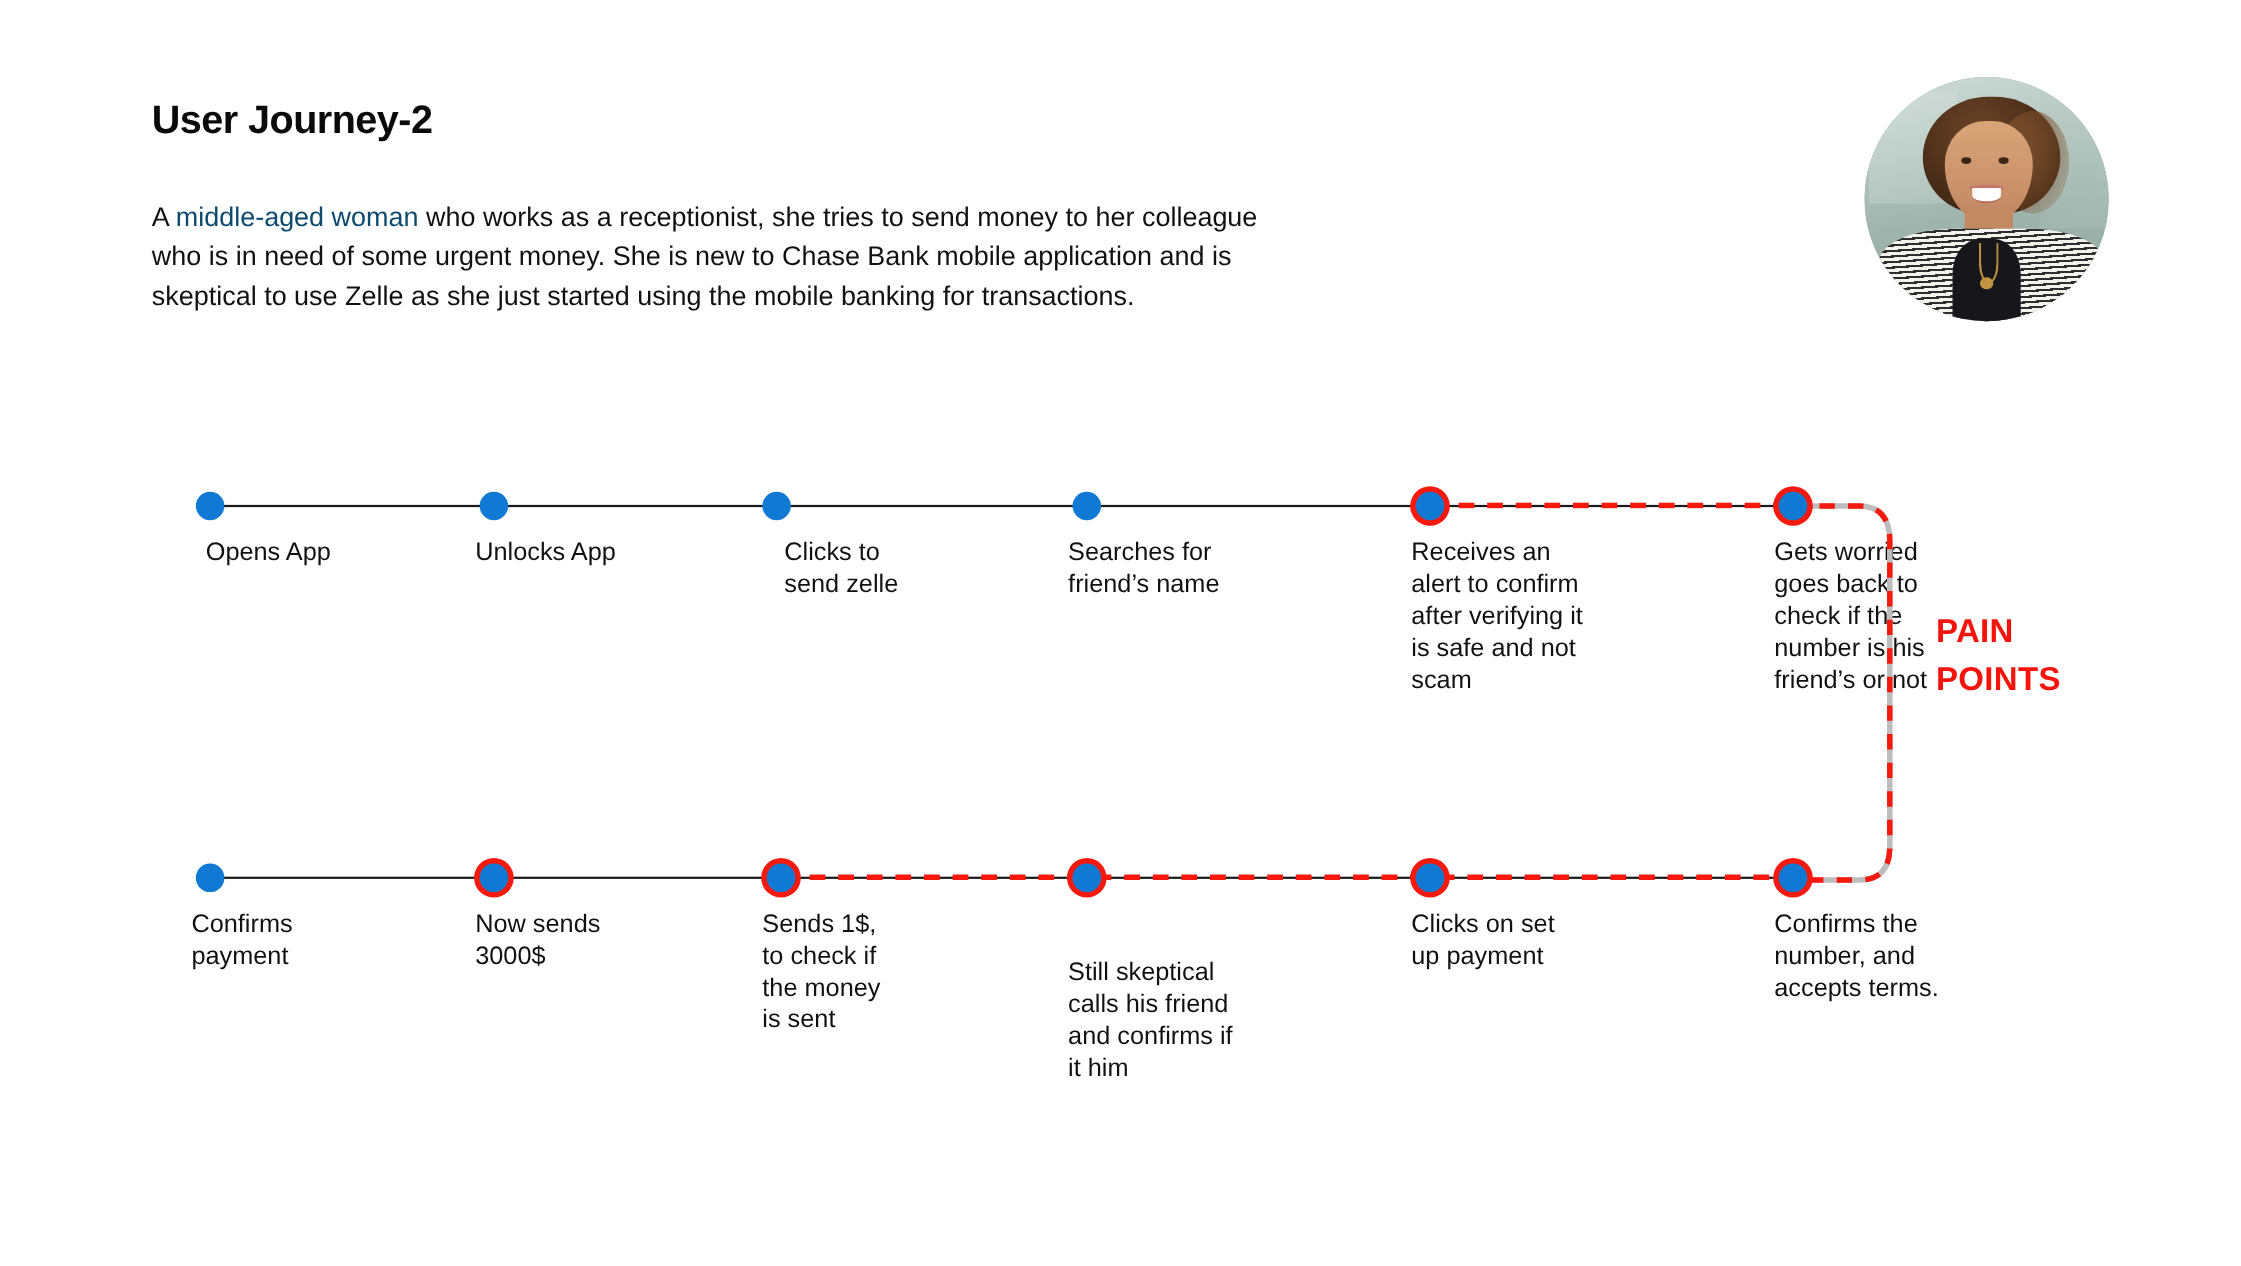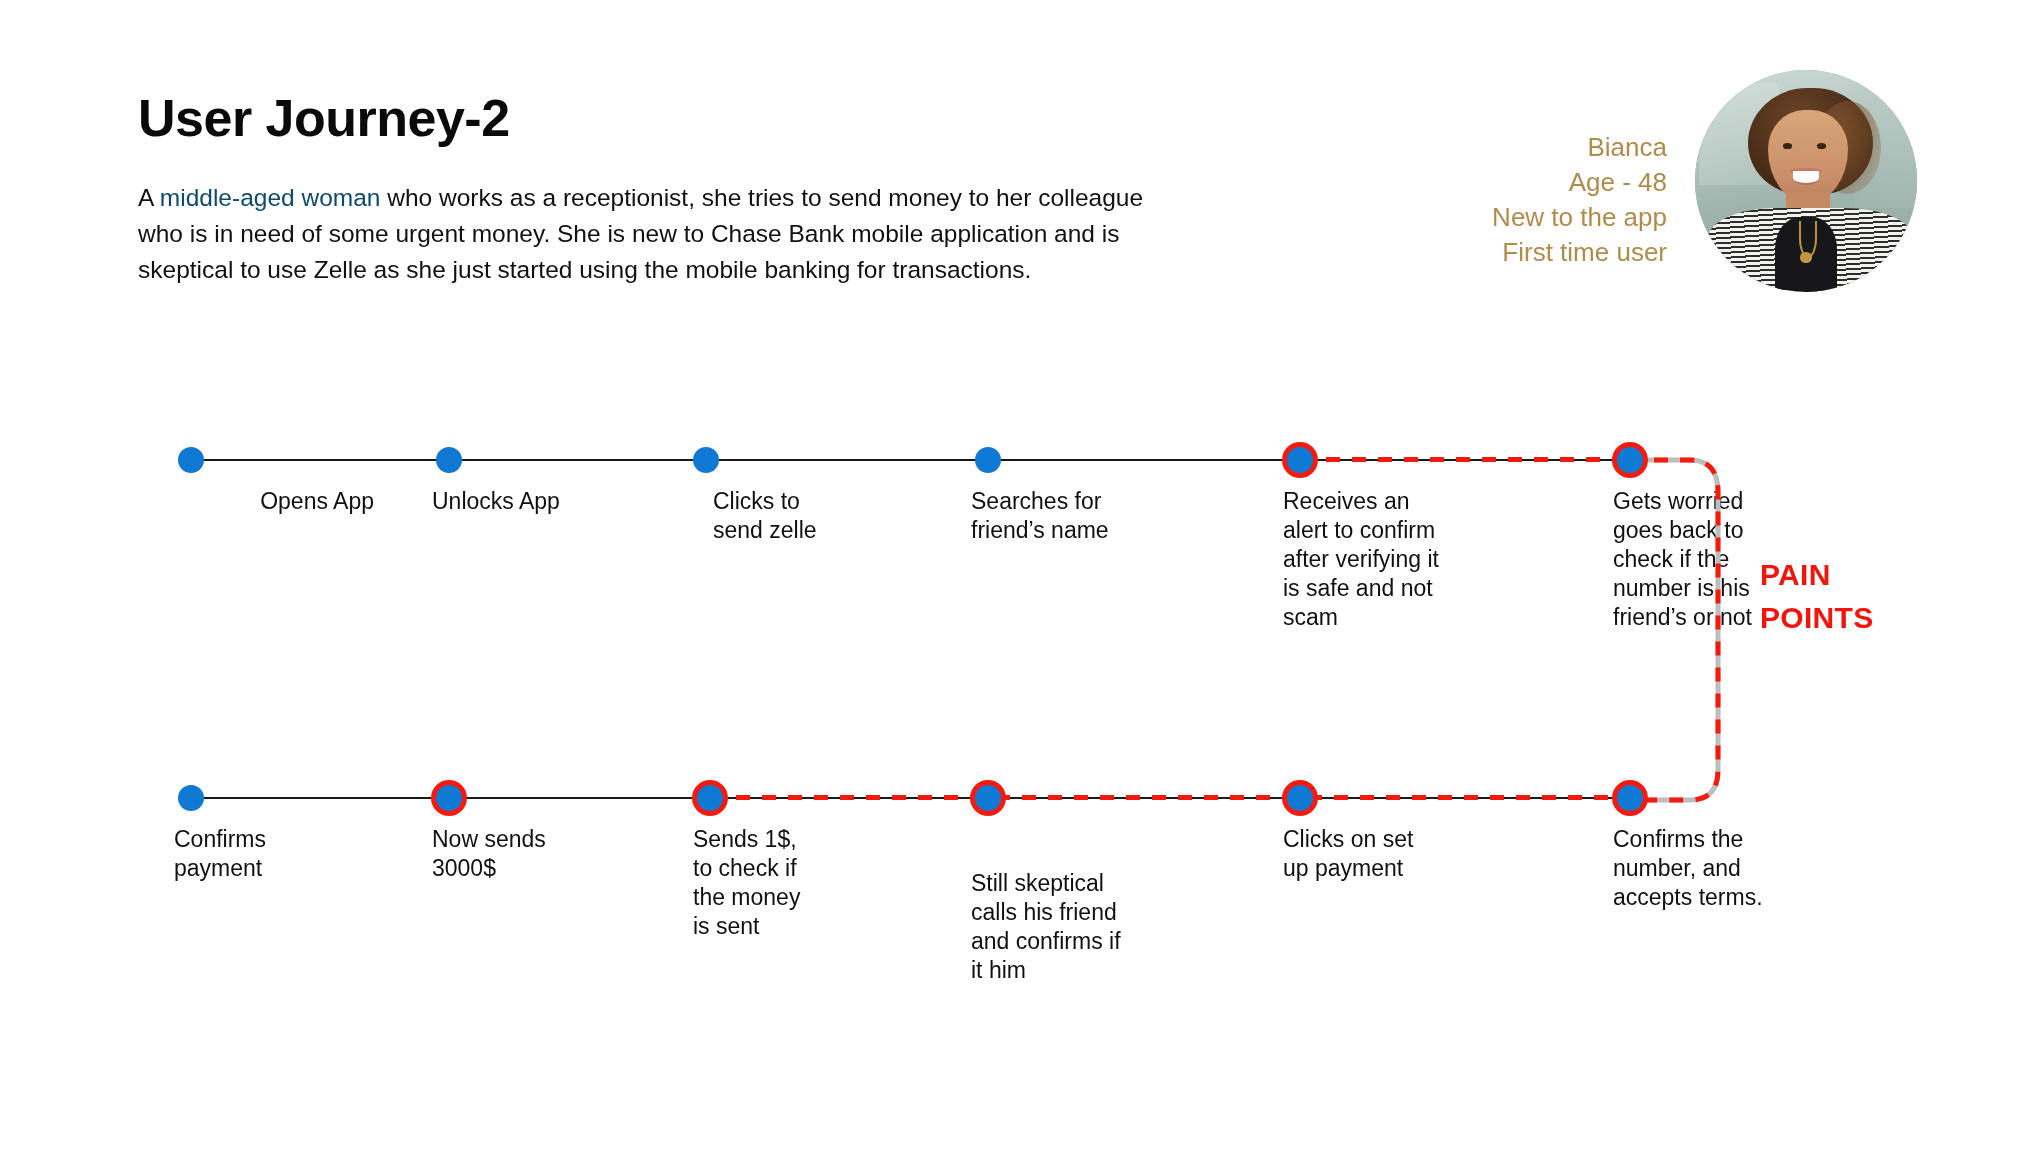--- a/index.html
+++ b/index.html
@@ -14,21 +14,21 @@
     font-family: "Liberation Sans", sans-serif;
     color: #111111;
     overflow: hidden;
   }
 
   
   #page-title {
     position: absolute;
     left: 138px;
     top: 88px;
-    font-size: 52px;
+    font-size: 36px;
     font-weight: 700;
     letter-spacing: -0.5px;
     color: #0a0a0a;
     white-space: nowrap;
   }
   #persona-description {
     position: absolute;
     left: 138px;
     top: 180px;
     width: 1030px;
@@ -230,26 +230,20 @@
 </head>
 <body>
 
 <div id="page-title">User Journey-2</div>
 
 <div id="persona-description">
   <span>A </span><span class="highlight">middle-aged woman</span><span> who works as a receptionist, she tries to send money to her colleague who is in need of some urgent money. She is new to Chase Bank mobile application and is skeptical to use Zelle as she just started using the mobile banking for transactions.</span>
 </div>
 
 <div id="persona-block">
-  <div id="persona-meta">
-    <div>Bianca</div>
-    <div>Age - 48</div>
-    <div>New to the app</div>
-    <div>First time user</div>
-  </div>
 
   <div id="avatar">
     <div class="bg"></div>
     <div class="panel-l"></div>
     <div class="panel-r"></div>
     <div class="hair"></div>
     <div class="hair-r"></div>
     <div class="face"></div>
     <div class="eye-l"></div>
     <div class="eye-r"></div>
@@ -261,21 +255,21 @@
     <div class="necklace"></div>
     <div class="pendant"></div>
   </div>
 </div>
 
 <div class="journey-row" id="row-1">
   <div class="baseline" id="row1-baseline"></div>
   <div class="dashline" id="row1-dash"></div>
   <div class="nodes" id="row1-nodes">
       <div class="node" style="left: 191px;"></div>
-      <div class="node-label" style="left: 274px; text-align: right;">Opens App</div>
+      <div class="node-label" style="left: 287px;">Opens App</div>
       <div class="node" style="left: 449px;"></div>
       <div class="node-label" style="left: 532px;">Unlocks App</div>
       <div class="node" style="left: 706px;"></div>
       <div class="node-label" style="left: 789px; margin-left: 24px;">Clicks to
 send zelle</div>
       <div class="node" style="left: 988px;"></div>
       <div class="node-label" style="left: 1071px;">Searches for
 friend’s name</div>
       <div class="node pain" style="left: 1300px;"></div>
       <div class="node-label" style="left: 1383px;">Receives an

